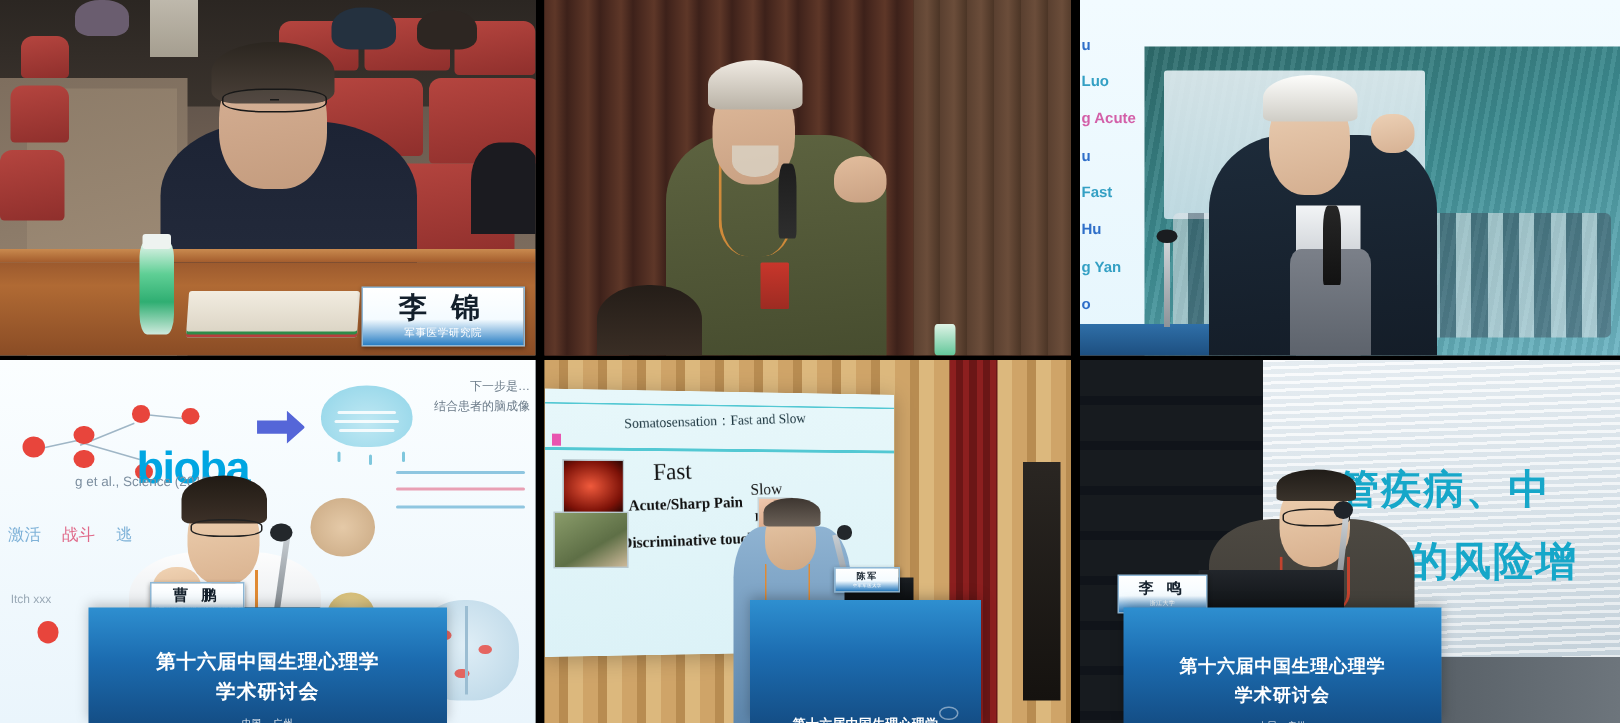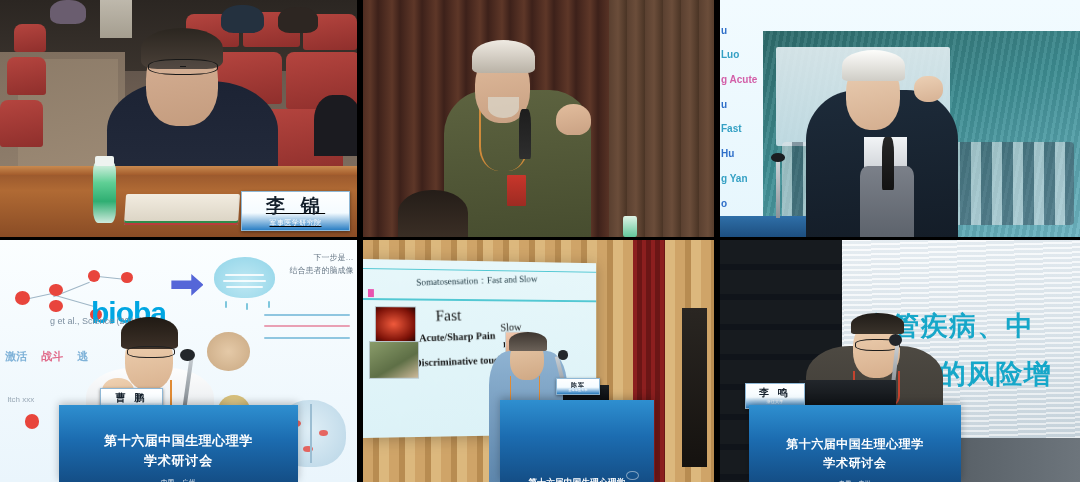--- a/index.html
+++ b/index.html
@@ -46,21 +46,21 @@
   .p1 .bottle-cap{position:absolute;left:26.5%;bottom:30%;width:5.5%;height:4%;
       background:#eef3f0;border-radius:2px;}
   .p1 .book{position:absolute;left:35%;bottom:5%;width:32%;height:13%;
       background:linear-gradient(180deg,#f2ece0,#d9d2c2);border-radius:2px;
       box-shadow:inset 0 -2px 0 #b93c3c, inset 0 -4px 0 #2f8b4a;transform:skewX(-4deg);}
   .nameplate{position:absolute;background:linear-gradient(180deg,#ffffff 0%,#f4fbff 55%,#2b7fc4 100%);
       border:1px solid #8fb8d6;box-shadow:0 1px 3px rgba(0,0,0,.45);
       display:flex;flex-direction:column;align-items:center;justify-content:center;}
   .nameplate .np-name{color:#14202c;font-weight:700;letter-spacing:.28em;line-height:1;}
   .nameplate .np-org{color:#ffffff;letter-spacing:.06em;line-height:1;}
-  .p1 .nameplate{left:67.5%;bottom:2.5%;width:30%;height:16%;text-decoration:underline;}
+  .p1 .nameplate{left:67.5%;bottom:2.5%;width:30%;height:16%;}
   .p1 .np-name{font-size:19px;} .p1 .np-org{font-size:7px;margin-top:4px;}
   .p1 .seat{position:absolute;background:linear-gradient(170deg,#b5453f,#8f2f2c);border-radius:8px 8px 3px 3px;}
   .p1 .person{position:absolute;border-radius:46% 46% 30% 30%;}
 
   
   .p2{background:linear-gradient(90deg,#4a2a20 0%,#5c352a 8%,#45251c 16%,#5a332709 0%),
                 linear-gradient(180deg,#533024,#3e231a);}
   .p2 .curtain{position:absolute;inset:0;
       background:repeating-linear-gradient(90deg,#4e2c21 0px,#5e3728 7px,#3d211a 15px,#4e2c21 22px);}
   .p2 .wall{position:absolute;right:0;top:0;width:30%;height:100%;
@@ -135,21 +135,21 @@
   .p4 .arrow{position:absolute;left:48%;top:14%;width:9%;height:9%;
       background:#5566d8;clip-path:polygon(0 30%,62% 30%,62% 0,100% 50%,62% 100%,62% 70%,0 70%);}
   .p4 .cloud{position:absolute;left:60%;top:7%;width:17%;height:17%;
       background:radial-gradient(ellipse at 50% 60%,#bfe8f3,#8fd4e8);border-radius:50% 50% 45% 45%;}
   .p4 .cloudline{position:absolute;background:#ffffff;height:2px;border-radius:2px;opacity:.85;}
   .p4 .rain{position:absolute;width:2px;height:7px;background:#7fc7dd;border-radius:2px;}
   .p4 .biobank{position:absolute;left:25.5%;top:24%;font-size:30px;font-weight:700;
       color:#00a6e2;letter-spacing:-1px;line-height:1;}
   .p4 .cntext{position:absolute;left:79%;top:5%;font-size:8px;color:#6a7a88;line-height:1.6;width:20%;text-align:right;}
   .p4 .citation{position:absolute;left:14%;top:31.5%;font-size:9px;color:#7d8fa0;white-space:nowrap;}
-  .p4 .cnrow{position:absolute;left:1.5%;top:45%;display:flex;gap:14px;font-size:11px;font-weight:700;}
+  .p4 .cnrow{position:absolute;left:1.5%;top:45%;display:flex;gap:14px;font-size:11px;font-weight:400;}
   .p4 .gene{position:absolute;left:2%;top:64%;font-size:8px;color:#9aa9b6;}
   .p4 .waves{position:absolute;right:2%;top:29%;width:24%;height:14%;}
   .p4 .brain{position:absolute;right:3%;bottom:6%;width:20%;height:28%;
       background:radial-gradient(ellipse at 50% 45%,#dfeef6,#b8d5e6);border-radius:48% 48% 42% 42%;}
   .p4 .brain:after{content:"";position:absolute;left:49%;top:6%;width:2px;height:88%;background:#9bbdd2;}
   .p4 .brainblob{position:absolute;border-radius:50%;background:#e8453c;opacity:.8;}
   .p4 .head-top{position:absolute;left:58%;top:38%;width:12%;height:16%;
       background:radial-gradient(ellipse,#e3c49e,#c49f74);border-radius:50%;opacity:.9;}
   .p4 .spk-body{position:absolute;left:24%;bottom:13%;width:36%;height:34%;
       background:linear-gradient(180deg,#fdfdfd,#d6dde3);border-radius:36% 36% 0 0;}

